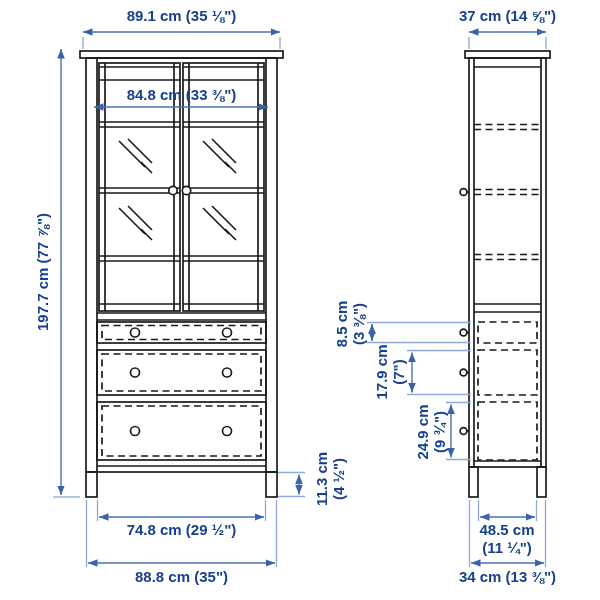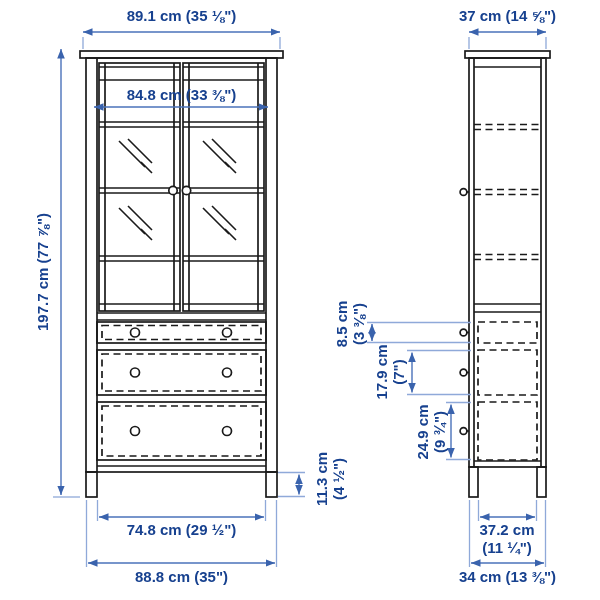--- a/index.html
+++ b/index.html
@@ -204,19 +204,19 @@
   <div class="lbl rot2" style="left:300px;top:462px;width:60px;height:34px;">
     <span>11.3 cm</span>
     <span>(4 ½")</span>
   </div>
 
   <div class="lbl" style="left:81px;top:521px;width:201px;">74.8 cm (29 ½")</div>
 
   <div class="lbl" style="left:81px;top:568px;width:201px;">88.8 cm (35")</div>
 
   <div class="lbl two" style="left:437px;top:521px;width:140px;">
-    <span>37.2 cm</span>
+    <span>48.5 cm</span>
     <span>(11 ¼")</span>
   </div>
 
   <div class="lbl" style="left:427px;top:568px;width:161px;">34 cm (13 ⅜")</div>
 
 </div>
 
 </body></html>

